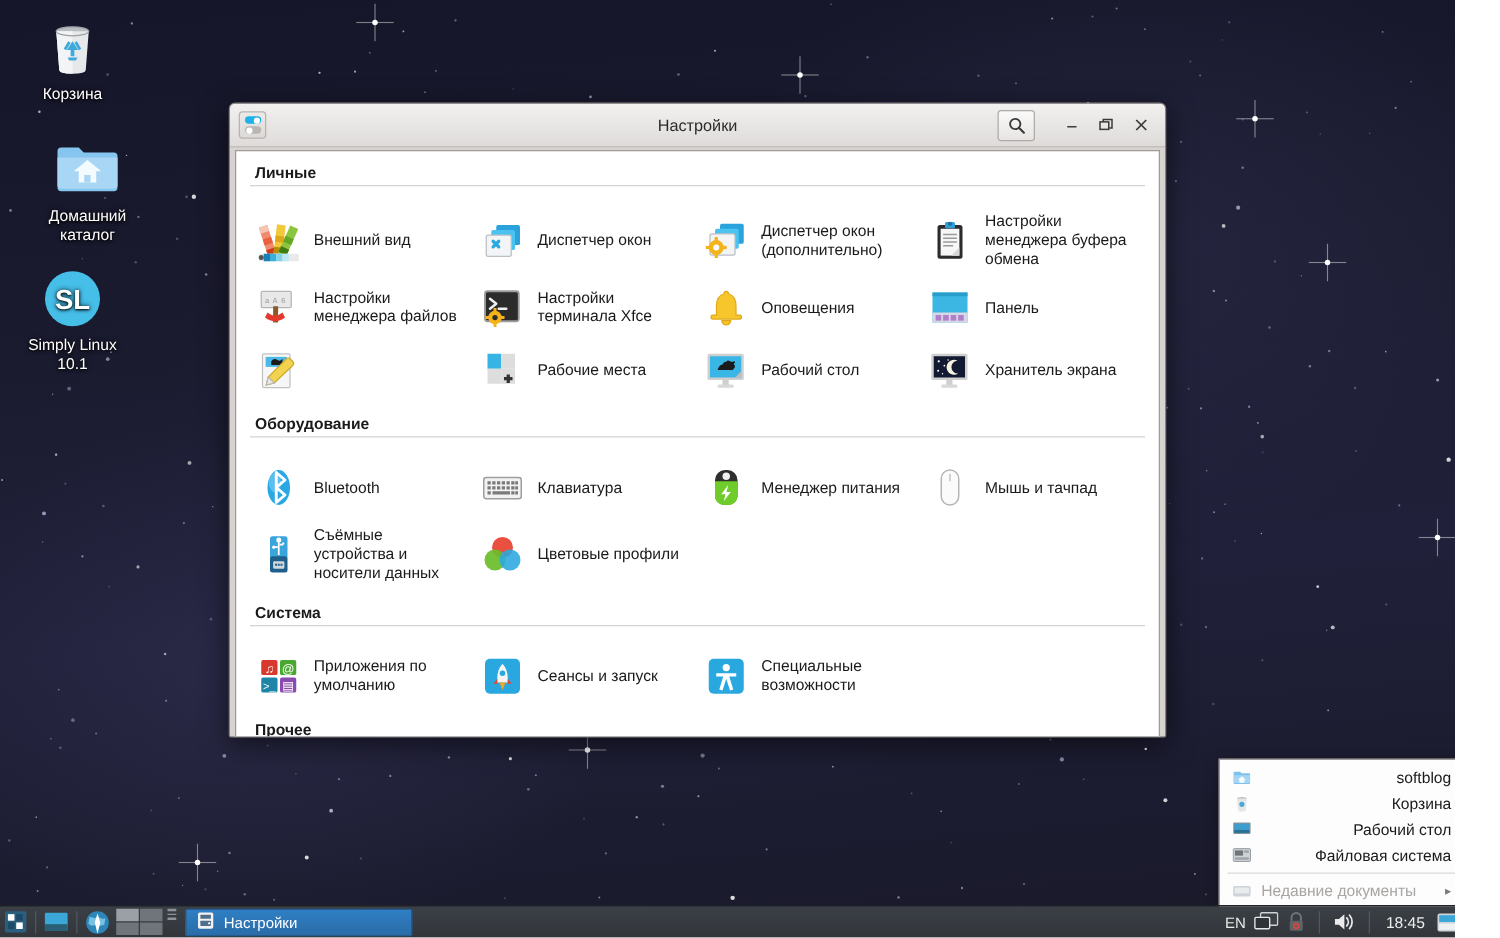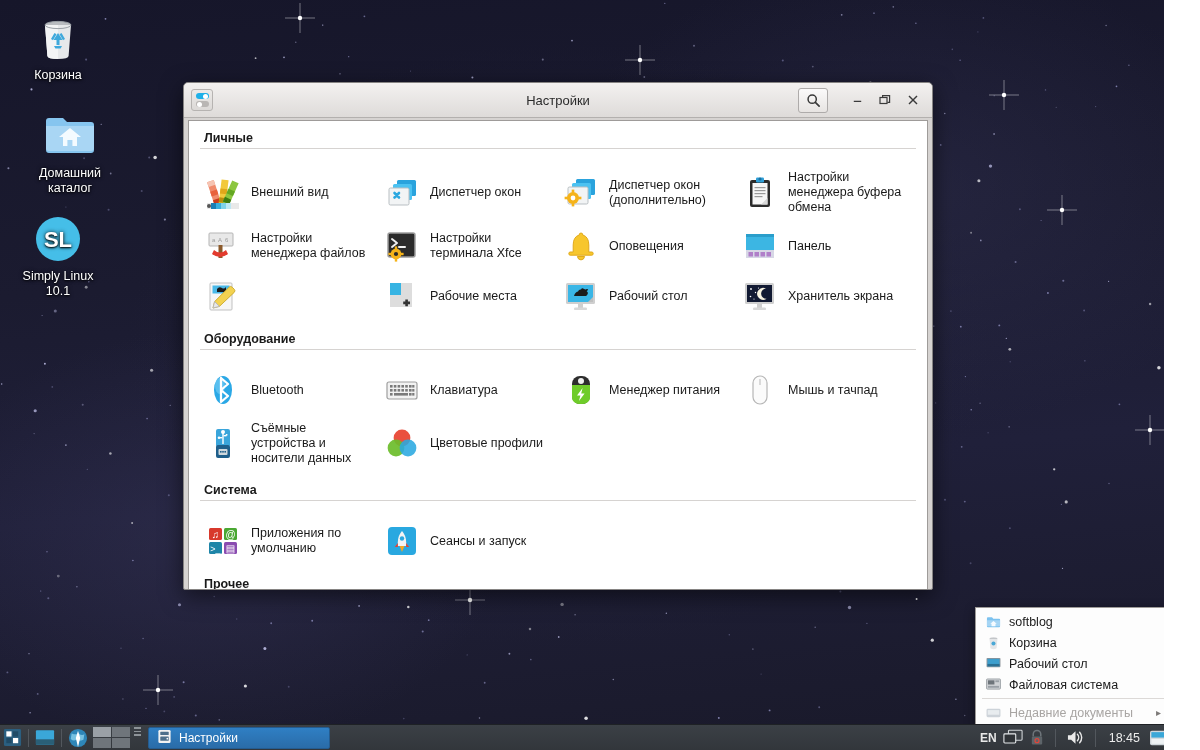--- a/index.html
+++ b/index.html
@@ -120,21 +120,21 @@
   .btn.disabled { color: #a5a2a0; background: linear-gradient(#efedec,#e2dfdd); }
   #footer .spacer { flex: 1 1 auto; }
 
   
   #context-menu {
     position: absolute; left: 975px; top: 607px; width: 196px;
     background: #fdfdfd; border: 1px solid #9d9a98;
     box-shadow: 0 3px 10px rgba(0,0,0,.45);
     padding: 3px 0; font-size: 12.5px; color: #1a1a1a;
   }
-  .cmi { display:flex; align-items:center; gap: 8px; padding: 3px 9px; height: 21px; }
+  .cmi { display:flex; align-items:center; gap: 8px; padding: 3px 9px; height: 21px; justify-content: space-between; }
   .cmi .ci { flex: 0 0 16px; width:16px; height:16px; display:flex; align-items:center; justify-content:center; }
   .cmi.dim { color: #a8a5a3; }
   .cm-sep { height:1px; background:#dcd9d7; margin: 3px 6px; }
   .cmi .arrow { margin-left:auto; color:#7d7a78; font-size: 10px; }
 
   
   #taskbar {
     position:absolute; left:0; bottom:0; width:1200px; height:26px;
     background: linear-gradient(#3b4046, #32363b);
     border-top: 1px solid #1e2125;
@@ -143,21 +143,21 @@
   .tb-sep { width:1px; height:18px; background:#52575d; margin:0 4px; }
   .launch { width:22px; height:22px; display:flex; align-items:center; justify-content:center; margin: 0 1px; }
   #task-btn {
     height: 22px; min-width: 182px; margin-left: 4px;
     background: linear-gradient(#2f7fc4, #2a6ca8);
     border: 1px solid #245c90; border-radius: 2px;
     display:flex; align-items:center; gap:7px; padding: 0 8px;
     color: #ffffff; font-size: 12px;
   }
   #tray { margin-left:auto; display:flex; align-items:center; gap:6px; padding-right:6px; }
-  #tray .it { display:flex; align-items:center; justify-content:center;font-weight:bold; }
+  #tray .it { display:flex; align-items:center; justify-content:center; }
   #clock { font-size: 12.5px; color:#ececec; padding: 0 3px; }
   #pager { display:flex; gap:1px; margin: 0 3px; }
   .pg { width:18px; height:10px; }
   .pg.a { background:#9aa0a6; }
   .pg.b { background:#6f757b; }
   .dotrow { display:flex; flex-direction:column; gap:2px; margin-left:3px; }
   .dotrow i { display:block; width:7px; height:1.5px; background:#8d9398; }
 </style>
 </head>
 <body>
@@ -1014,20 +1014,33 @@
                 <path d="M13.8 20 l-3 4 3 0z" fill="#e8412f"></path>
                 <path d="M22.2 20 l3 4 -3 0z" fill="#e8412f"></path>
                 <path d="M15.6 23 h4.8 l-2.4 6z" fill="#f5a623"></path>
               </svg>
             </span>
             <span class="lbl">
               <span>Сеансы и запуск</span>
             </span>
           </div>
 
+          <div class="cell">
+            <span class="ico">
+              <svg width="36" height="36" viewBox="0 0 36 36">
+                <rect x="4" y="4" width="28" height="28" rx="4" fill="#29a8e0"></rect>
+                <circle cx="18" cy="11" r="2.9" fill="#ffffff"></circle>
+                <path d="M10 15.5 h16 v2.6 h-5.6 l3.2 10.4 -2.6 0.8 -3-9.4 -3 9.4 -2.6-0.8 3.2-10.4 h-5.6z" fill="#ffffff"></path>
+              </svg>
+            </span>
+            <span class="lbl">
+              <span>Специальные</span><br>
+              <span>возможности</span>
+            </span>
+          </div>
           <div class="cell"></div>
         </div>
 
         <div class="sec-gap"></div>
         <div class="sec-title" style="border-bottom:none;">Прочее</div>
       </div>
     </div>
 
     <div id="footer">
       <div class="btn">Справка</div>

